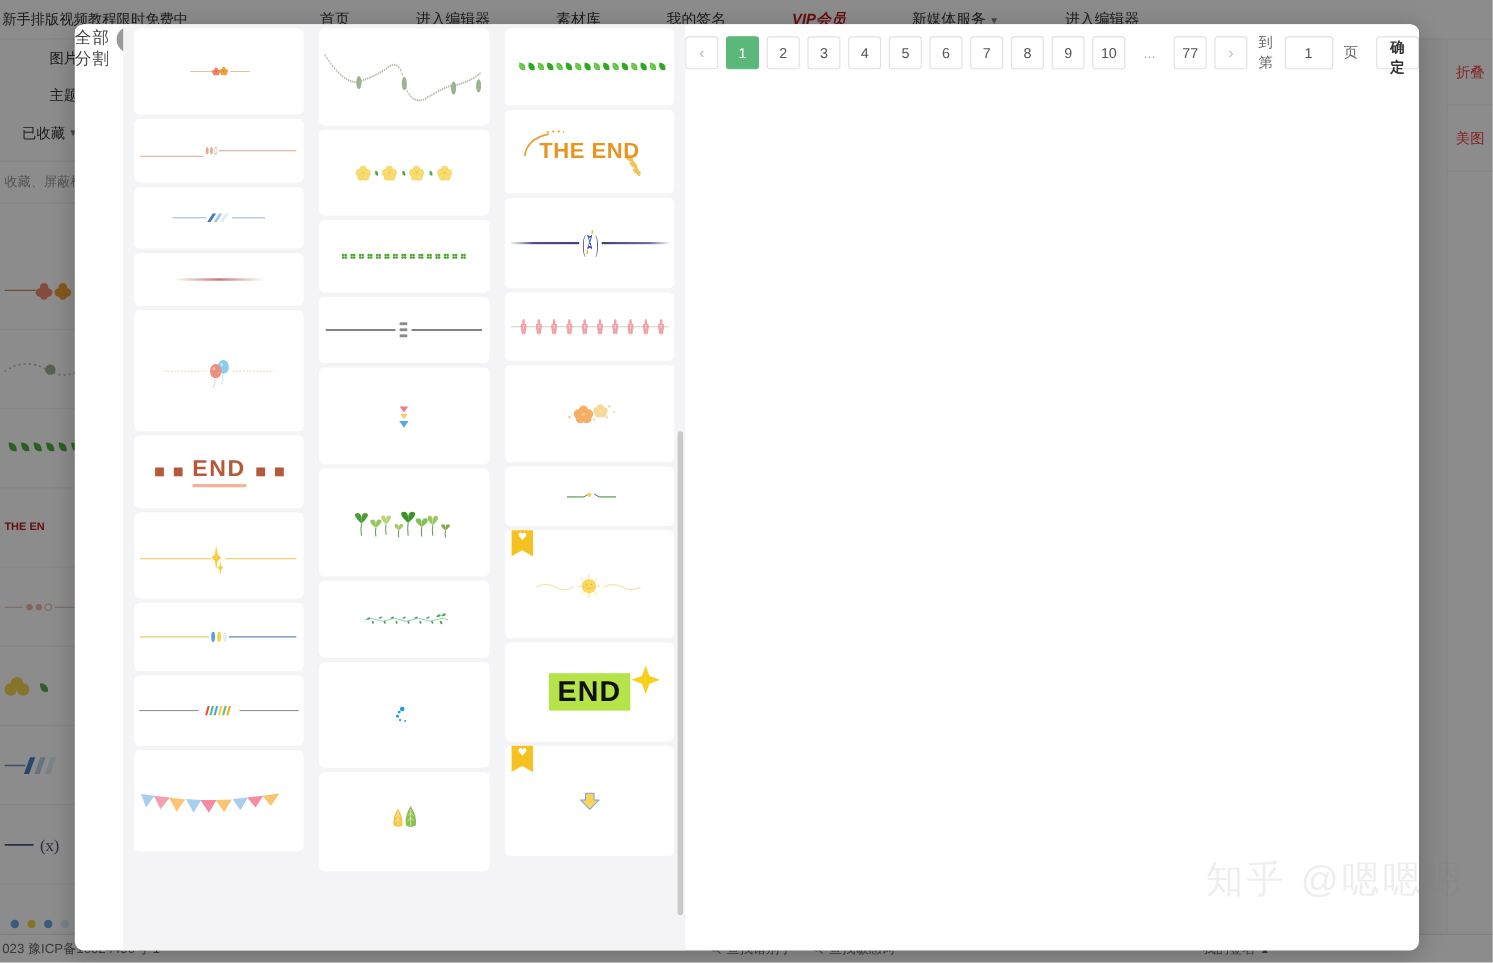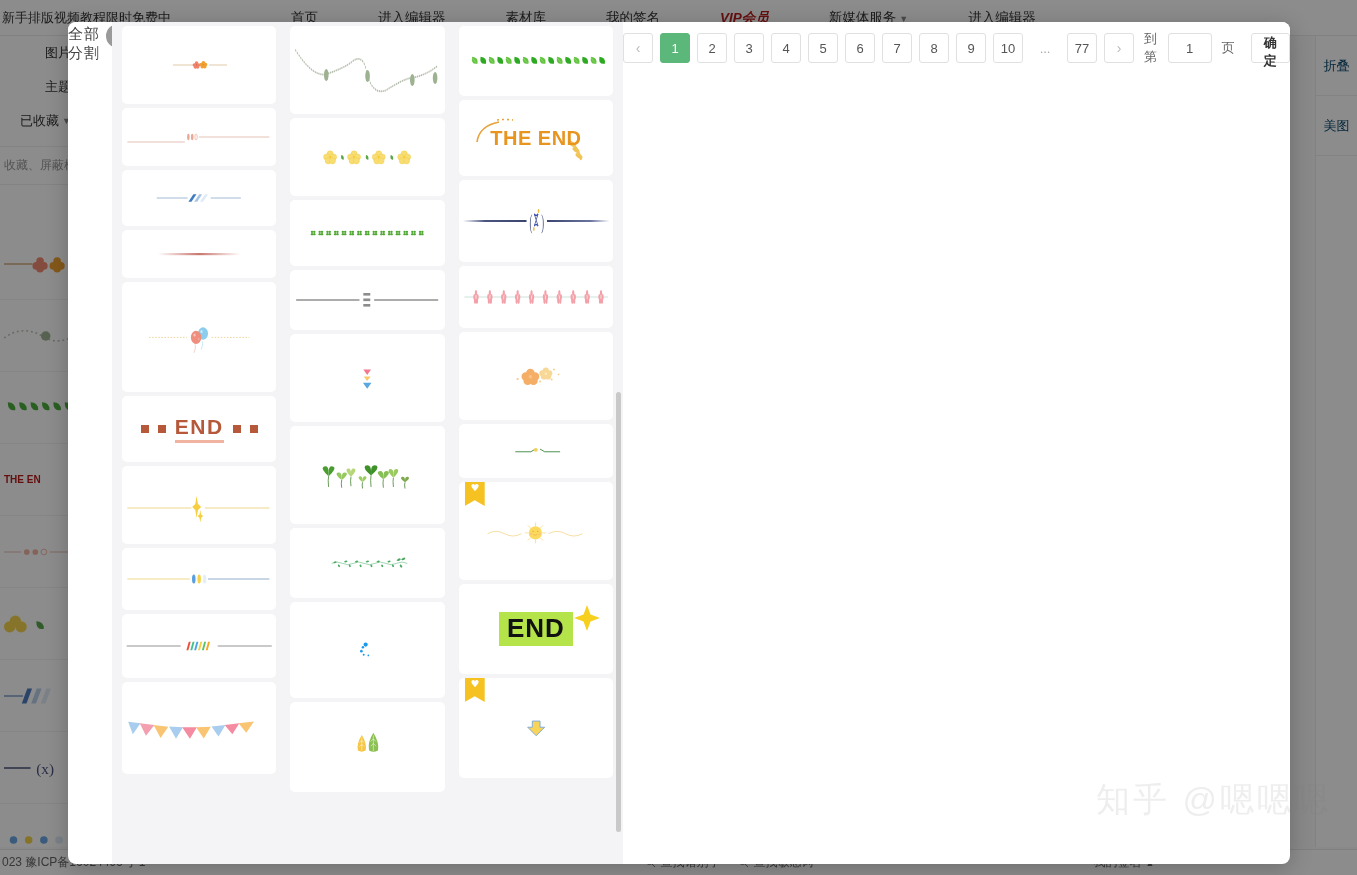--- a/index.html
+++ b/index.html
@@ -49,21 +49,21 @@
     justify-content: flex-start; overflow: hidden;
     border-bottom: 1px solid #f2f2f2; padding-left: 4px;
   }
 
   .bg-rightpanel {
     position: absolute; right: 0; top: 36px; width: 42px; bottom: 28px;
     background: #fff; border-left: 1px solid #ededed;
   }
   .bg-rp-row {
     height: 60px; display: flex; align-items: center; justify-content: center;
-    font-size: 13px; color: #0c4a6e; border-bottom: 1px solid #eee;
+    font-size: 13px; color: #ef4444; border-bottom: 1px solid #eee;
   }
 
   .bg-bottombar {
     position: absolute; left: 0; right: 0; bottom: 0; height: 26px;
     background: #fff; border-top: 1px solid #e8e8e8;
     display: flex; align-items: center; font-size: 12px; color: #666;
   }
   .bg-icp { padding-left: 2px; white-space: nowrap; }
   .bb-tools { display: flex; gap: 18px; margin-left: 500px; }
   .bb-tool { display: flex; align-items: center; gap: 4px; white-space: nowrap; }

